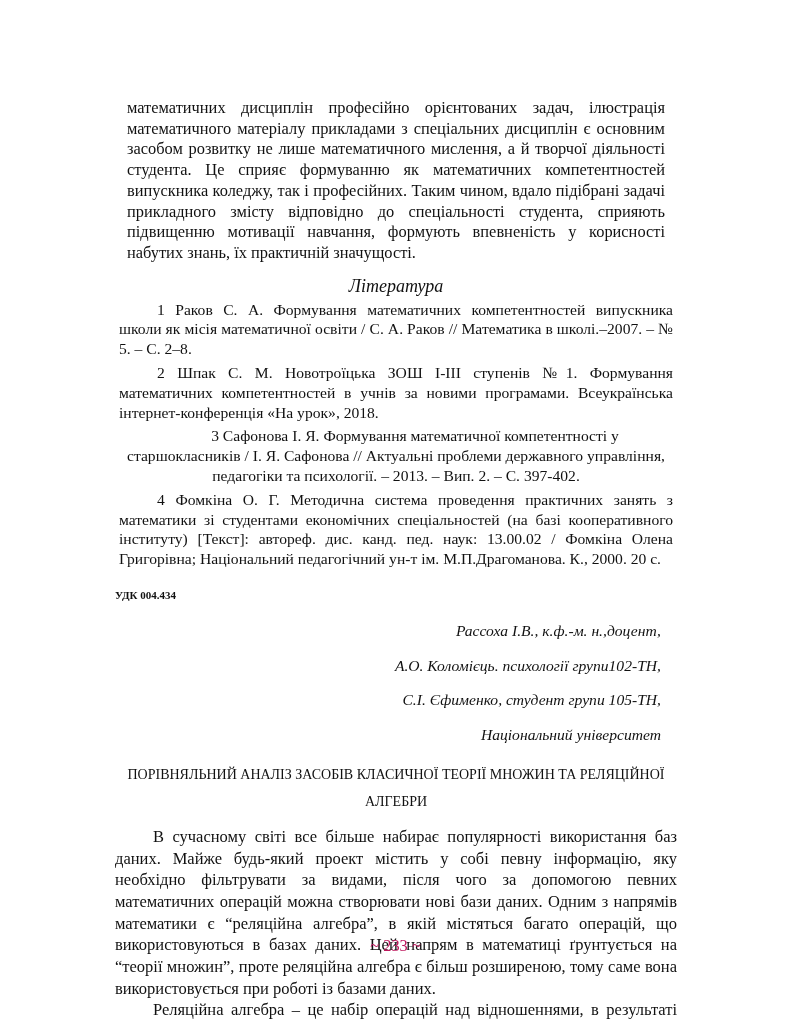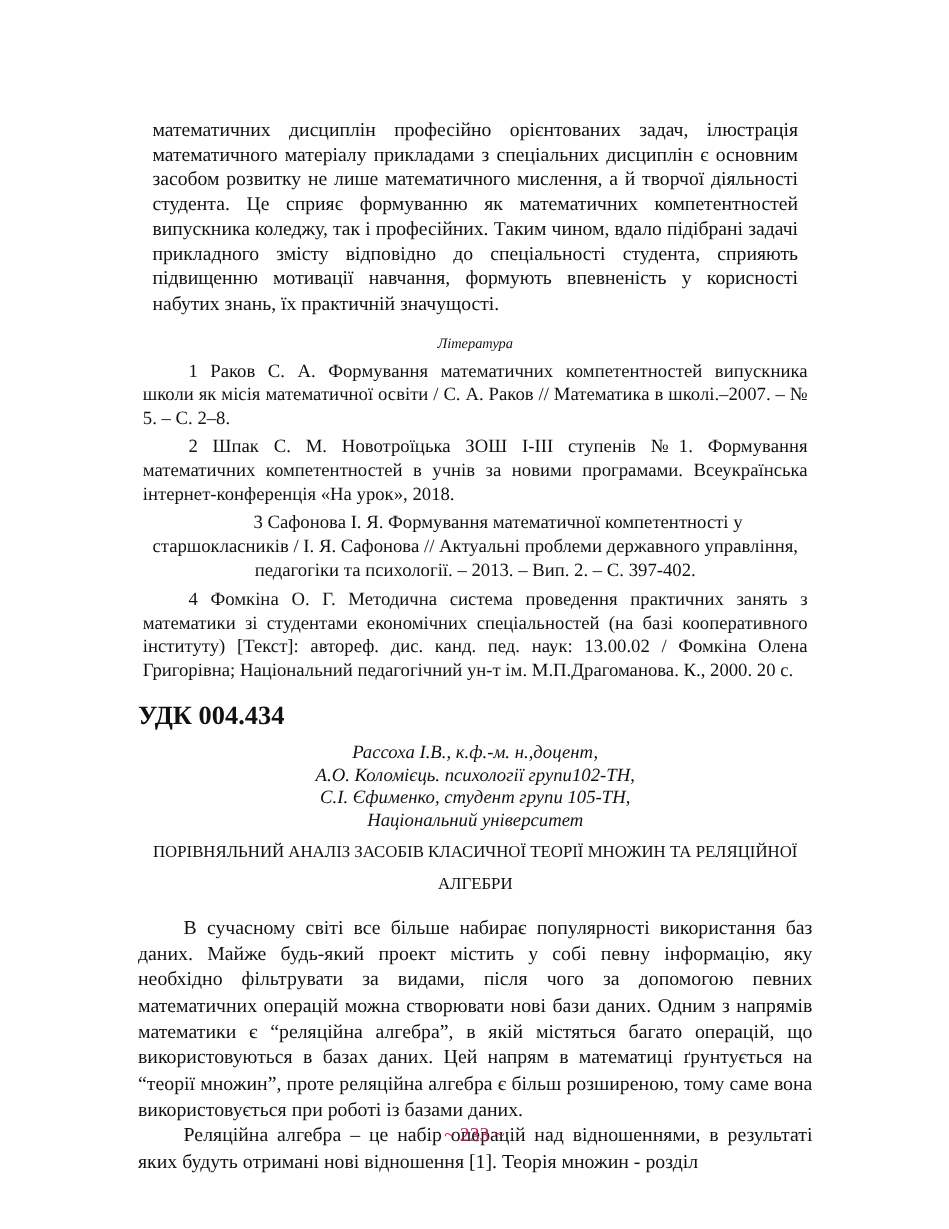--- a/index.html
+++ b/index.html
@@ -23,52 +23,52 @@
     width: 562px;
   }
   .cont-par {
     margin: 12px;
     font-size: 16.4px;
     line-height: 20.7px;
     text-align: justify;
   }
   .lit-heading {
     margin: 9px 0 0 0;
-    font-size: 12px;
+    font-size: 18px;
     line-height: 20px;
     font-style: italic;
     text-align: center;
     font-weight: normal;
   }
   .ref {
     margin: 4px;
     font-size: 15.6px;
     line-height: 19.8px;
     text-align: justify;
     text-indent: 38px;
   }
   .ref.manual-breaks {
     white-space: pre-line;
     text-align: center;
   }
   .udk {
     margin: 16px 0 0 0;
-    font-size: 22px;
+    font-size: 11px;
     font-weight: bold;
     line-height: 21px;
     text-align: left;
   }
   .authors {
     margin: 13px 0 0 0;
     font-size: 15.6px;
     line-height: 18.7px;
     font-style: italic;
     text-align: right;
   }
-  .authors div { margin: 0; text-align: center; }
+  .authors div { margin: 16px; }
   .article-title {
     margin: 3px 0 0 0;
     font-size: 14px;
     line-height: 27px;
     font-weight: normal;
     text-align: center;
   }
   .body-par {
     margin: 11px 0 0 0;
     font-size: 16.5px;

